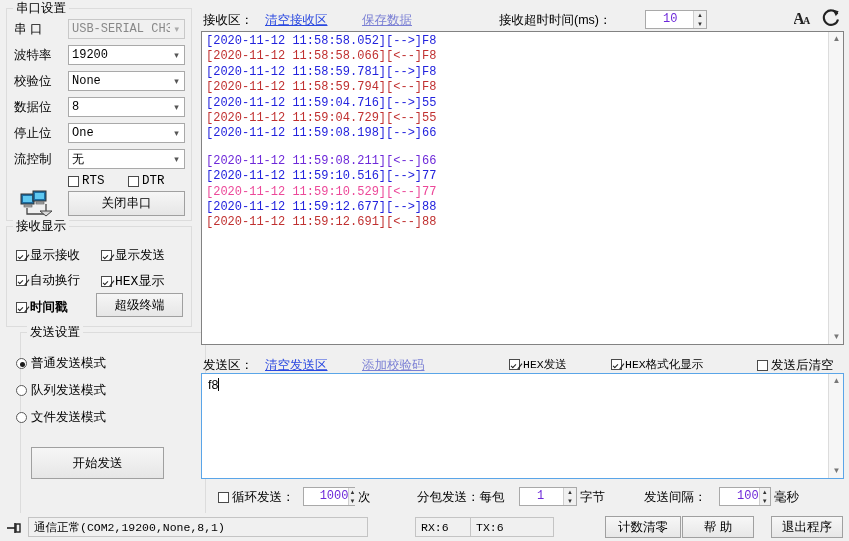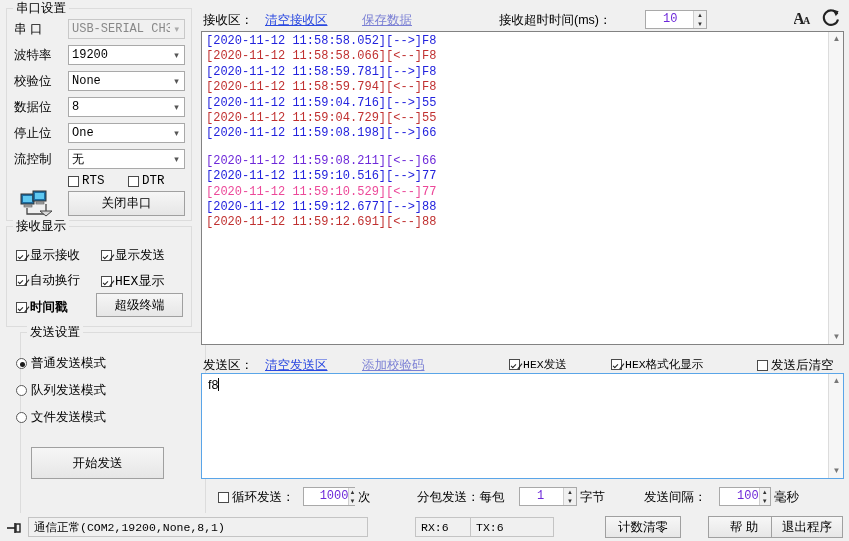--- a/index.html
+++ b/index.html
@@ -396,21 +396,21 @@
     <div class="sfield" style="left:373px; width:105px;margin-left:42px;">
       <span class="mono" style="font-size:11.5px">RX:6</span>
     </div>
     <div class="sfield" style="left:470px; width:84px;">
       <span class="mono" style="font-size:11.5px">TX:6</span>
     </div>
 
     <div class="sbtn" style="left:605px; width:76px;">
       <span>计数清零</span>
     </div>
-    <div class="sbtn" style="left:708px; width:72px;text-align:right;">
+    <div class="sbtn" style="left:682px; width:72px;text-align:right;">
       <span>帮  助</span>
     </div>
     <div class="sbtn" style="left:771px; width:72px;">
       <span>退出程序</span>
     </div>
   </div>
 
 </div>
 
 </body></html>

